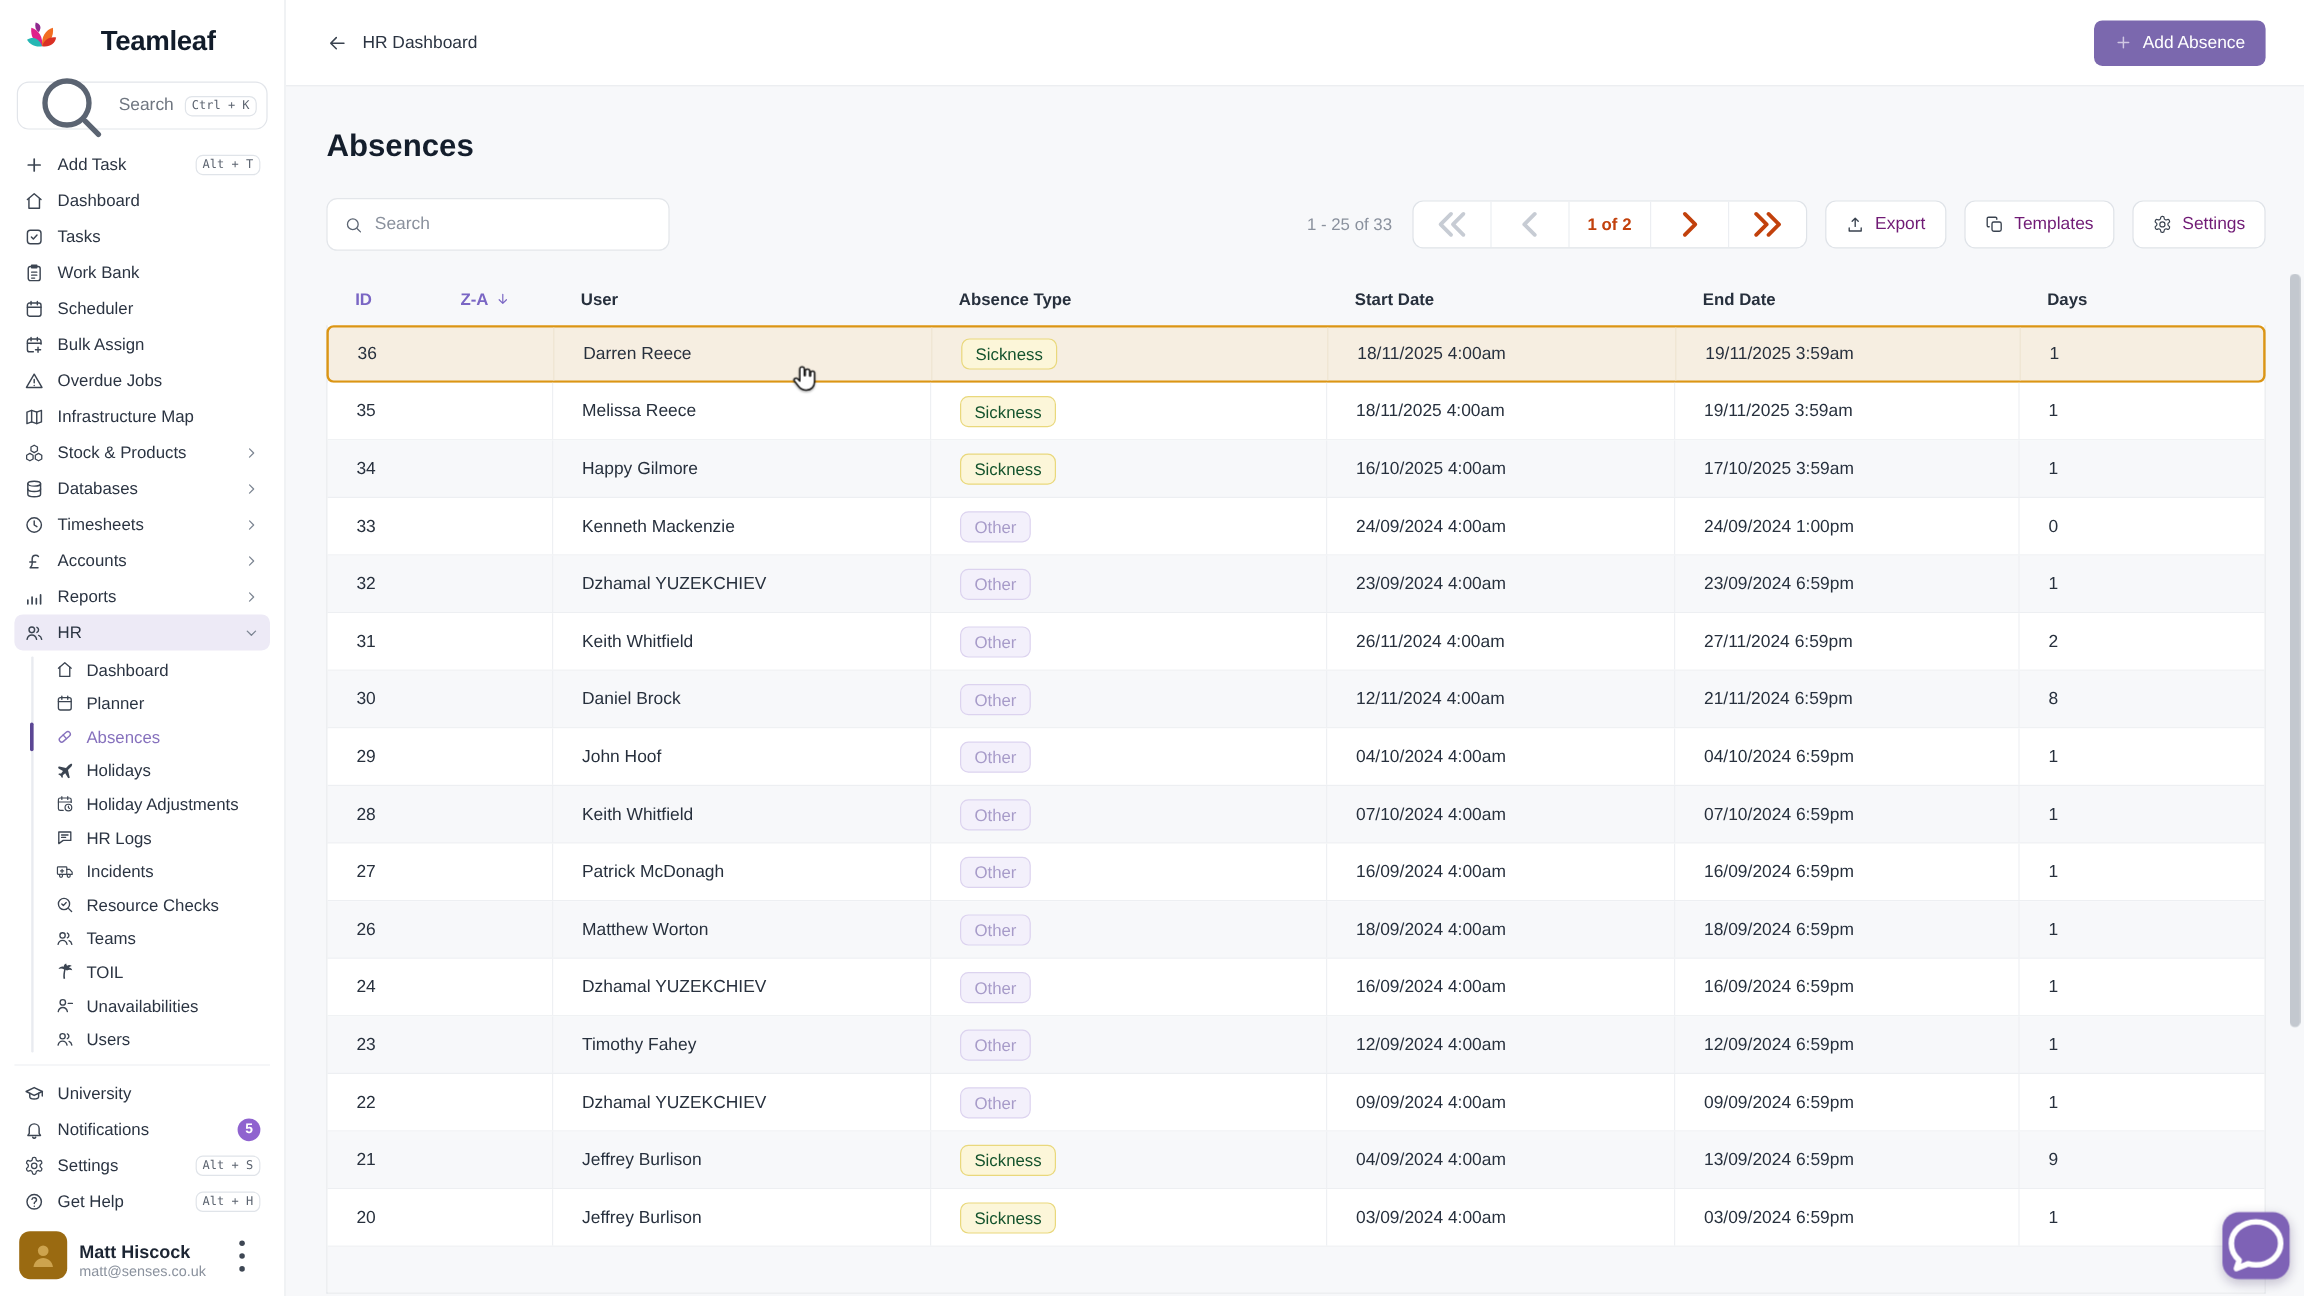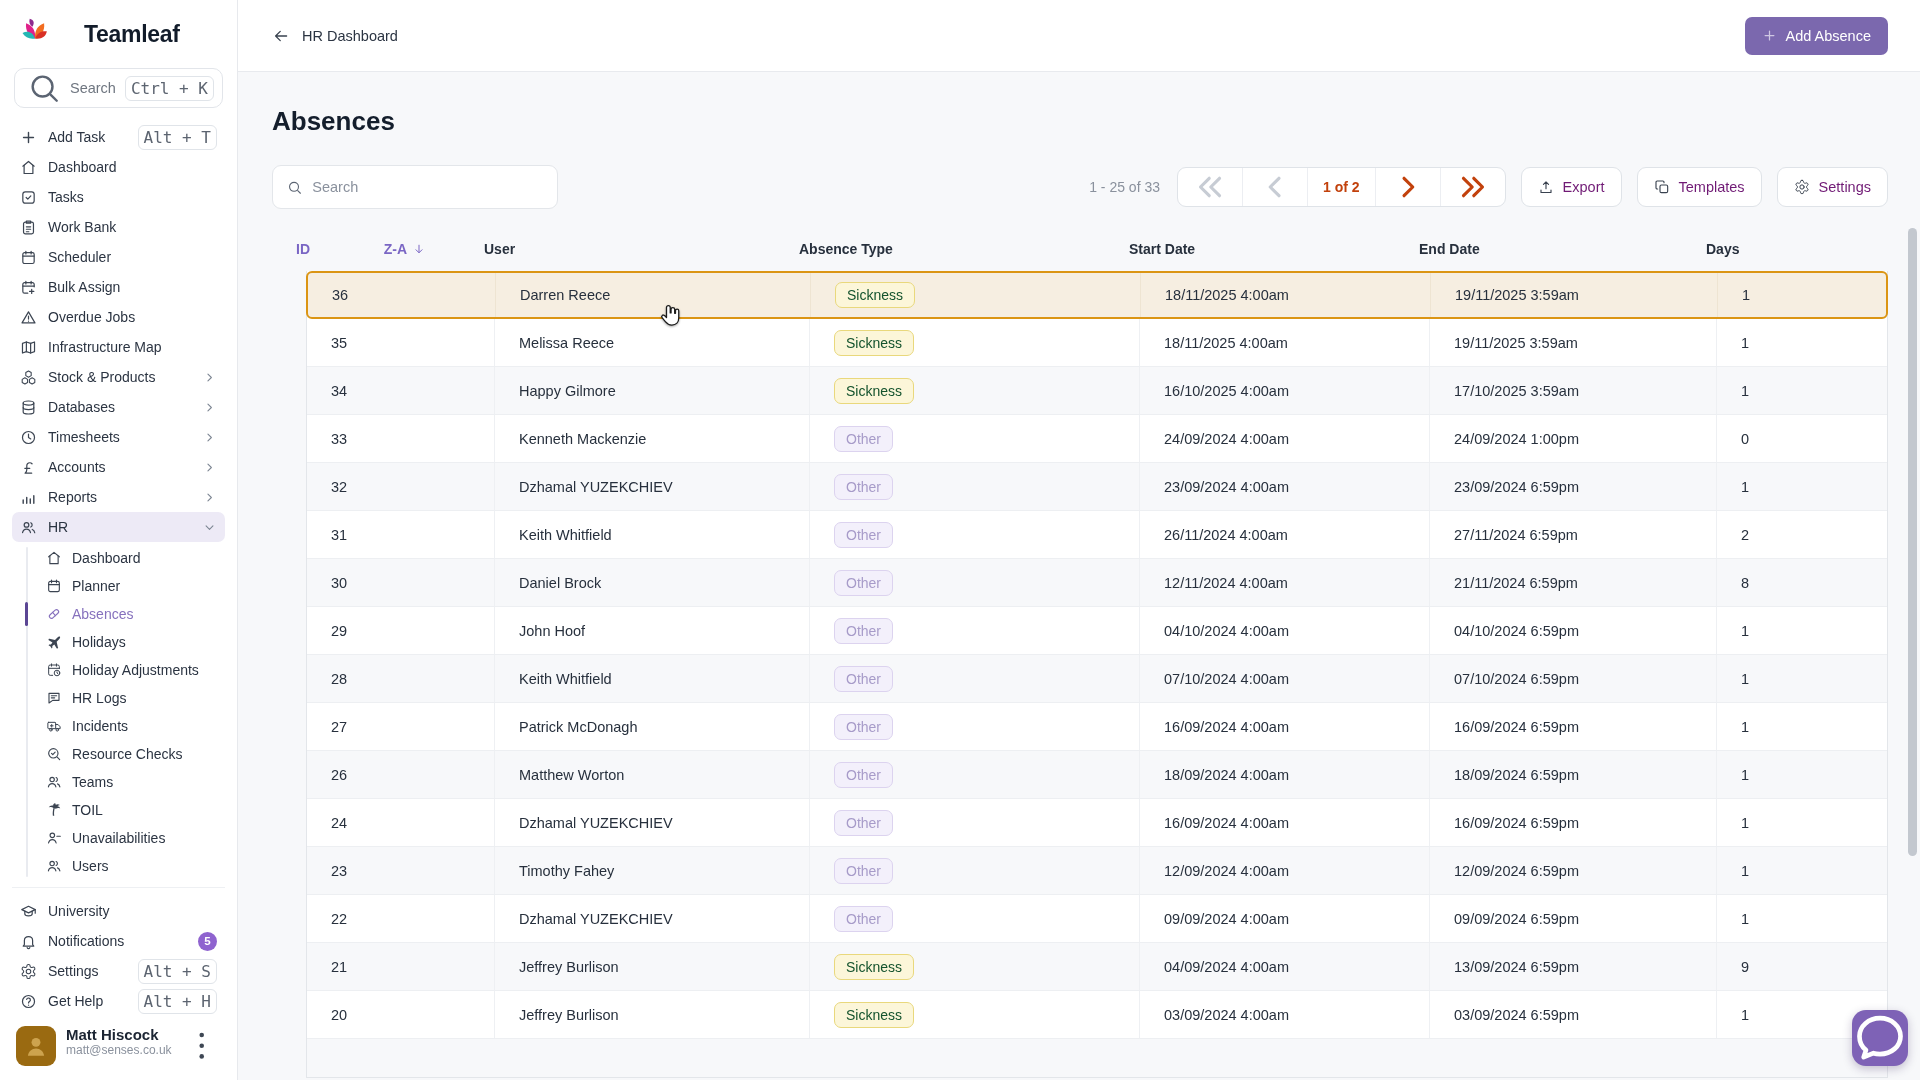--- a/index.html
+++ b/index.html
@@ -8,40 +8,40 @@
   svg{display:block;}
 
   
   .sidebar{position:fixed;left:0;top:0;bottom:0;width:238px;background:#fff;border-right:1px solid #e7e9ed;display:flex;flex-direction:column;padding:14px 12px 10px;z-index:5;}
   .logo-row{display:flex;align-items:center;gap:10px;padding:2px 6px 16px;}
   .logo-mark svg{width:36px;height:36px;}
   .logo-text{font-size:23px;font-weight:700;color:#121c2a;letter-spacing:-.3px;margin-left:20px;}
   .side-search{display:flex;align-items:center;gap:9px;border:1px solid #e2e5ea;border-radius:10px;height:40px;padding:0 8px 0 12px;margin:0 2px 14px;cursor:pointer;}
   .side-search .nicon{color:#5b6472;}
   .side-search-label{font-size:14.5px;color:#6f7680;flex:1;}
-  .chip{font-family:"DejaVu Sans Mono",monospace;font-size:16px;color:#5c6470;border:1px solid #e0e4e9;border-radius:6px;padding:2px 5px;background:#fff;white-space:nowrap;}
+  .chip{font-family:"DejaVu Sans Mono",monospace;font-size:10px;color:#5c6470;border:1px solid #e0e4e9;border-radius:6px;padding:2px 5px;background:#fff;white-space:nowrap;}
   .nav{display:flex;flex-direction:column;}
   .nav-item{display:flex;align-items:center;gap:11px;height:30px;padding:0 8px;border-radius:7px;font-size:14px;color:#2b3442;cursor:pointer;}
   .nav-item .nicon{color:#3c4552;width:17px;height:17px;flex:none;}
   .nav-item .nicon svg{width:17px;height:17px;}
   .nav-item.active{background:#edeaf6;}
   .nav-item .chip{margin-left:auto;}
   .nav-item .chev{margin-left:auto;color:#7c8592;width:15px;height:15px;}
   .nav-item .chev svg{width:15px;height:15px;}
   .submenu{display:flex;flex-direction:column;position:relative;margin:2px 0 2px;}
   .submenu::before{content:'';position:absolute;left:14px;top:3px;bottom:3px;width:2px;background:#e9ebf0;border-radius:2px;}
   .sub-item{display:flex;align-items:center;gap:10px;height:28px;padding-left:34px;font-size:14px;color:#2b3442;cursor:pointer;position:relative;}
   .sub-item .nicon{color:#3c4552;width:16px;height:16px;flex:none;}
   .sub-item .nicon svg{width:16px;height:16px;}
   .sub-item.active{color:#8671bd;}
   .sub-item.active .nicon{color:#8671bd;}
   .sub-item.active::before{content:'';position:absolute;left:13px;top:2px;bottom:2px;width:3px;background:#5b4694;border-radius:2px;z-index:1;}
   .side-footer{margin-top:auto;border-top:1px solid #eef0f3;padding-top:8px;}
   .count-badge{margin-left:auto;background:#8f63cf;color:#fff;min-width:19px;height:19px;border-radius:50%;display:flex;align-items:center;justify-content:center;font-size:11.5px;font-weight:700;}
-  .user-row{display:flex;align-items:flex-start;gap:10px;padding:10px 4px 4px;}
+  .user-row{display:flex;align-items:flex-end;gap:10px;padding:10px 4px 4px;}
   .avatar{width:40px;height:40px;border-radius:9px;background:#9a6a11;color:#cda34e;display:flex;align-items:center;justify-content:center;flex:none;}
   .avatar svg{width:26px;height:26px;}
   .user-name{font-size:15px;font-weight:700;color:#1c2533;line-height:1.15;}
   .user-email{font-size:12px;color:#8a919d;}
   .dots{margin-left:auto;color:#3e4754;cursor:pointer;}
   .dots svg{width:18px;height:18px;}
 
   
   .main{margin-left:238px;height:984px;display:flex;flex-direction:column;background:#f7f8fa;}
   .topbar{height:72px;flex:none;background:#fff;border-bottom:1px solid #e8eaee;display:flex;align-items:center;padding:0 32px 0 34px;}
@@ -77,21 +77,21 @@
   .th{padding:0 24px;display:flex;align-items:center;}
   .th-id{width:188px;justify-content:space-between;color:#7a66c4;padding-right:34px;}
   .sort{display:flex;align-items:center;gap:5px;color:#7a66c4;}
   .sort .nicon{width:14px;height:14px;}
   .sort .nicon svg{width:14px;height:14px;}
   .th-user{width:315px;}
   .th-type{width:330px;}
   .th-start{width:290px;}
   .th-end{width:287px;}
   .th-days{flex:1;}
-  .tbody{background:#fff;border:1px solid #e3e6ea;border-top:none;margin-left:34px;}
+  .tbody{background:#fff;border:1px solid #e3e6ea;border-top:none;}
   .trow{display:flex;height:48px;align-items:center;background:#fff;border-bottom:1px solid #edeff2;font-size:14.5px;color:#27303d;cursor:pointer;}
   .trow.shade{background:#f7f8fa;}
   .trow.highlighted{background:#f6eee1;border:2px solid #db9514;border-radius:6px;margin:0 -1px;}
   .td{padding:0 24px;display:flex;align-items:center;height:100%;border-right:1px solid #eef0f3;}
   .td-id{width:188px;}
   .td-user{width:315px;}
   .td-type{width:330px;}
   .td-start{width:290px;}
   .td-end{width:287px;}
   .td-days{flex:1;border-right:none;}

